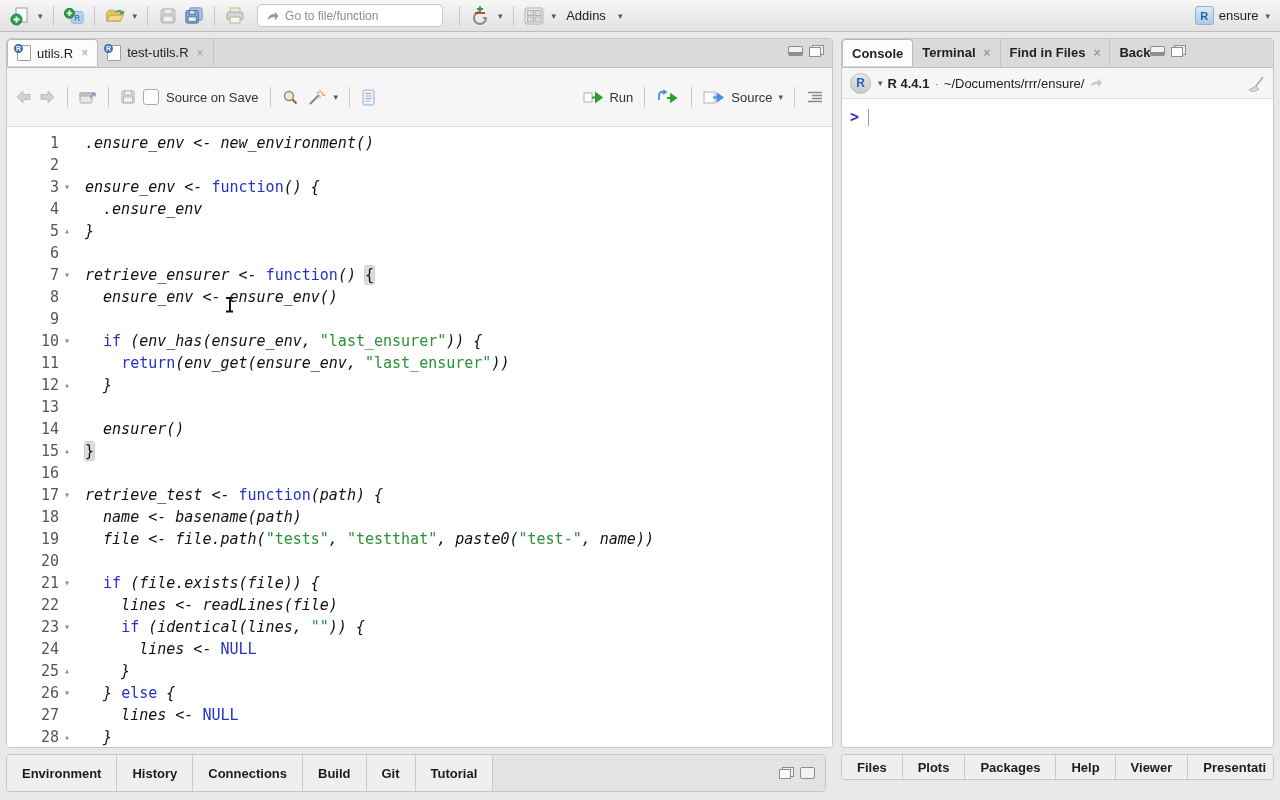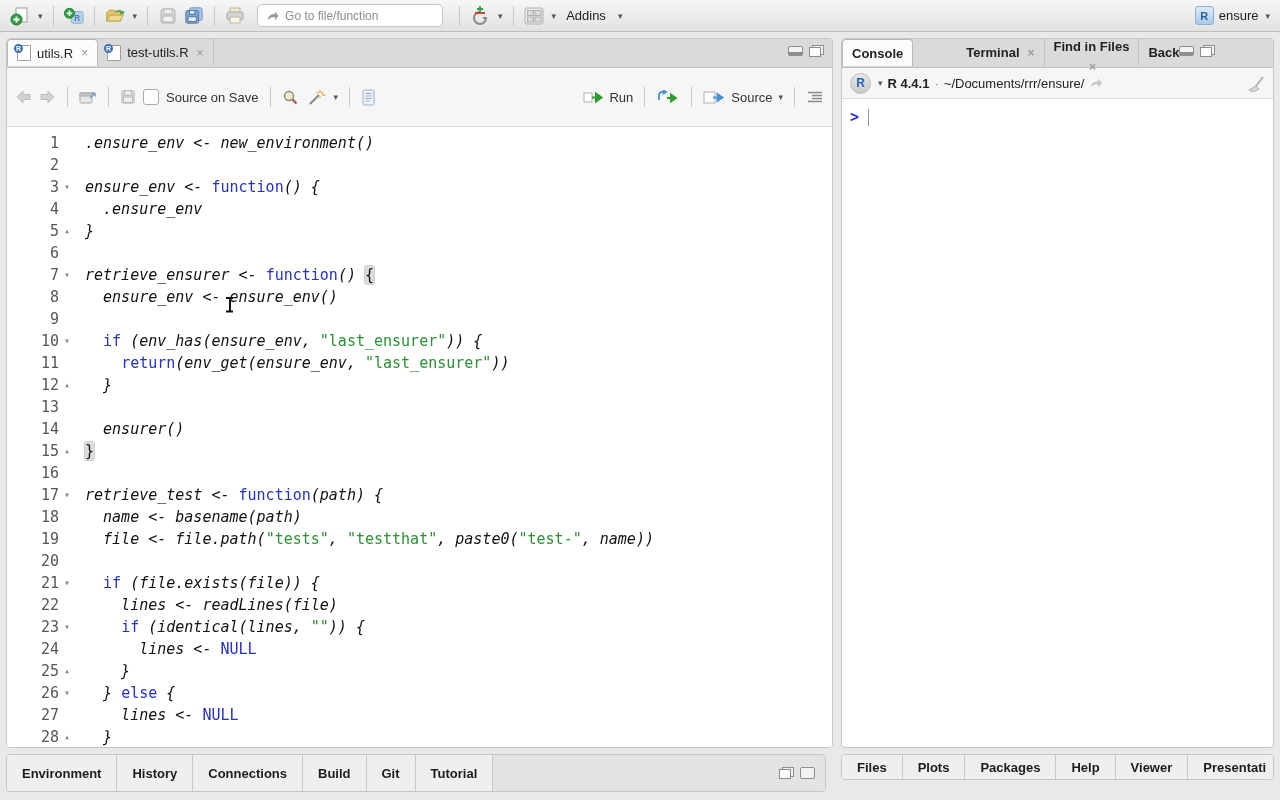--- a/index.html
+++ b/index.html
@@ -312,25 +312,25 @@
         </span>
       </span>
     </div>
   </div>
 
   <div class="pane" style="left:841px;top:38px;width:433px;height:710px;">
     <div class="tabbar">
       <div class="tab active" style="font-weight:bold;">
         <span>Console</span>
       </div>
-      <div class="tab" style="font-weight:bold;margin-left:44px;">
+      <div class="tab" style="font-weight:bold;">
         <span>Terminal</span>
         <span class="x">×</span>
       </div>
-      <div class="tab" style="font-weight:bold;flex-direction:column;">
+      <div class="tab" style="font-weight:bold;">
         <span>Find in Files</span>
         <span class="x">×</span>
       </div>
       <div class="tab" style="font-weight:bold;border-right:none;padding-right:0;">
         <span>Back</span>
       </div>
       <div class="winbtns" style="margin-left:0;">
         <span class="ic-min"></span>
         <span class="ic-max"></span>
       </div>

